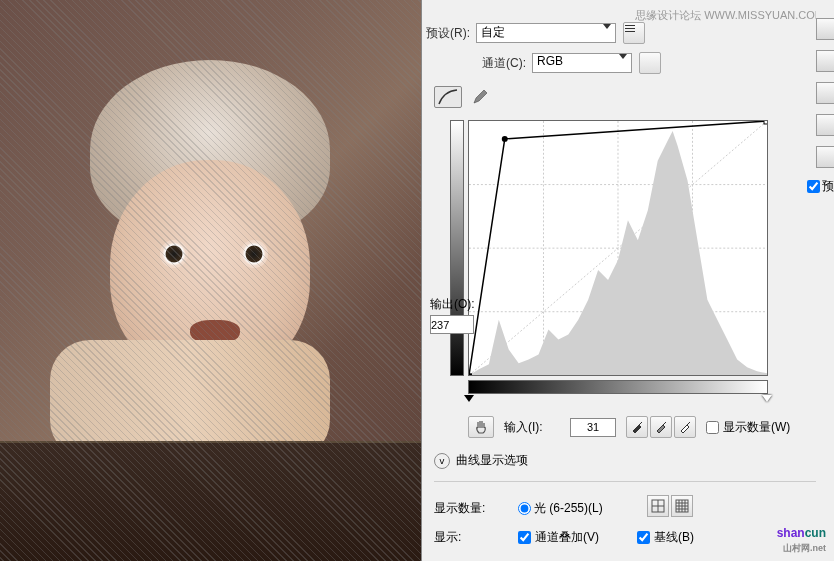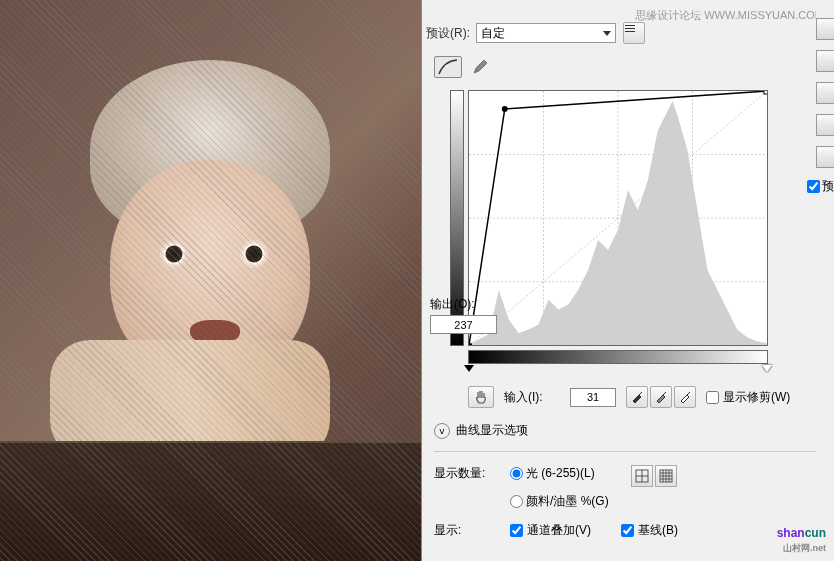--- a/index.html
+++ b/index.html
@@ -12,21 +12,21 @@
 .eye.l{left:50px}.eye.r{left:130px}
 .mouth{position:absolute;left:80px;top:160px;width:50px;height:25px;background:#8a4a3a;border-radius:40% 40% 50% 50%}
 .arm{position:absolute;left:0;top:280px;width:280px;height:120px;background:linear-gradient(90deg,#d8c0a8 0%,#e8d0b8 50%,#d8b898 100%);border-radius:40px}
 .hand{position:absolute;left:180px;top:380px;width:100px;height:100px;background:radial-gradient(ellipse,#e8d0b8 0%,#d8b898 70%);border-radius:50% 50% 40% 40%}
 .ledge{position:absolute;left:0;bottom:0;width:421px;height:120px;background:linear-gradient(180deg,#3a2a22 0%,#2a1a12 100%);border-top:2px solid #5a4a38}
 .selection{position:absolute;inset:0;background:repeating-linear-gradient(45deg,transparent 0,transparent 2px,rgba(255,255,255,.3) 2px,rgba(255,255,255,.3) 3px,transparent 3px,transparent 5px);mix-blend-mode:difference;opacity:.5;pointer-events:none}
 .panel{position:absolute;left:421px;top:0;width:413px;height:561px;background:#f0f0f0;border-left:1px solid #888}
 .watermark{position:absolute;right:10px;top:8px;color:#999;font-size:11px}
 .row{display:flex;align-items:center;padding:4px 4px;gap:6px}
 .row label{color:#333}
-.combo{display:inline-flex;align-items:center;border:1px solid #999;background:#fff;height:20px;padding:0 4px;min-width:140px;justify-content:space-between}
+.combo{display:inline-flex;border:1px solid #999;background:#fff;height:20px;padding:0 4px;min-width:140px;justify-content:space-between}
 .combo .arrow{border-left:4px solid transparent;border-right:4px solid transparent;border-top:5px solid #333}
 .small-btn{width:22px;height:22px;border:1px solid #aaa;background:linear-gradient(#fafafa,#e0e0e0);border-radius:2px;margin-left:1px}
 .tool-icons{display:flex;gap:6px;padding:8px 12px;align-items:center}
 .curve-icon{width:28px;height:22px;border:1px solid #888;background:#e8e8e8;display:flex;align-items:center;justify-content:center;border-radius:2px}
 .curve-icon svg{width:20px;height:16px}
 .pencil{width:24px;height:20px;display:flex;align-items:center;justify-content:center}
 .graph-wrap{position:relative;margin:4px 12px 4px 46px;width:300px}
 .graph{position:relative;width:300px;height:256px;border:1px solid #666;background:#fff}
 .histogram{position:absolute;inset:0}
 .grid{position:absolute;inset:0}
@@ -44,42 +44,42 @@
 .in-row input{width:46px;height:19px;border:1px solid #888;text-align:center;font-size:11px}
 .eyedrop{display:inline-flex;gap:2px}
 .eyedrop span{width:22px;height:22px;border:1px solid #aaa;background:linear-gradient(#fafafa,#e0e0e0);display:flex;align-items:center;justify-content:center;border-radius:2px}
 .chk{display:flex;align-items:center;gap:4px}
 .chk input{width:13px;height:13px}
 .hand-tool{width:26px;height:22px;border:1px solid #aaa;background:linear-gradient(#fafafa,#e0e0e0);border-radius:2px;display:flex;align-items:center;justify-content:center}
 .expand{display:flex;align-items:center;gap:6px;padding:8px 12px}
 .expand .circ{width:16px;height:16px;border:1px solid #888;border-radius:50%;display:flex;align-items:center;justify-content:center;font-size:9px}
 .sep{border-top:1px solid #ccc;margin:4px 12px}
 .opts{padding:6px 12px}
-.opts .orow{display:flex;align-items:flex-start;gap:16px;padding:3px 0}
+.opts .orow{display:flex;align-items:flex-end;gap:24px;padding:3px 0}
 .opts .lbl{width:60px}
 .radio{display:flex;align-items:center;gap:3px}
 .radio input{width:13px;height:13px}
 .grid-btns{display:inline-flex;gap:2px;margin-left:20px}
 .grid-btns span{width:22px;height:22px;border:1px solid #aaa;background:linear-gradient(#fafafa,#e0e0e0);display:flex;align-items:center;justify-content:center}
 .right-strip{position:absolute;right:0;top:0;width:18px;height:561px;background:#f0f0f0}
 .right-strip .btn{position:absolute;right:0;width:18px;height:22px;background:linear-gradient(#fafafa,#d8d8d8);border:1px solid #999;border-right:none}
 .right-strip .btn:nth-child(1){top:18px}
 .right-strip .btn:nth-child(2){top:50px}
 .right-strip .btn:nth-child(3){top:82px}
 .right-strip .btn:nth-child(4){top:114px}
 .right-strip .btn:nth-child(5){top:146px}
 .pv{position:absolute;right:0;top:178px;display:flex;align-items:center;gap:2px}
 .logo{position:absolute;right:8px;bottom:6px;font-weight:bold;font-size:18px}
 .logo .g{color:#6d28d9}
 .logo .o{color:#0f766e}
 .logo small{font-size:9px;color:#888;display:block;text-align:right}
 
 
 .out-block{position:absolute;left:8px;top:296px;display:flex;flex-direction:column;align-items:flex-start;gap:2px}
-.out-block input{width:67px;height:19px;border:1px solid #888;text-align:center;font-size:11px}
+.out-block input{width:44px;height:19px;border:1px solid #888;text-align:left;font-size:11px}
 </style>
 </head>
 <body>
 
 <div class="image-area">
   <div class="baby">
     <div class="hat"></div>
     <div class="face">
       <div class="eye l"></div>
         <div class="eye r"></div>
@@ -103,20 +103,28 @@
     </div>
     <span class="small-btn">
       <svg width="12" height="12" viewBox="0 0 12 12">
           <rect x="1" y="2" width="10" height="1" fill="#333"></rect>
           <rect x="1" y="5" width="10" height="1" fill="#333"></rect>
           <rect x="1" y="8" width="10" height="1" fill="#333"></rect>
         </svg>
     </span>
   </div>
 
+  <div class="row" style="padding-left:60px">
+    <label><span>通道(C):</span></label>
+    <div class="combo" style="min-width:100px">
+      <span>RGB</span>
+      <span class="arrow"></span>
+    </div>
+    <span class="small-btn"></span>
+  </div>
 
   <div class="tool-icons">
     <span class="curve-icon">
       <svg viewBox="0 0 20 16">
           <path d="M1 15 Q6 2 19 1" stroke="#333" fill="none" stroke-width="1.5"></path>
         </svg>
     </span>
     <span class="pencil">
       <svg width="16" height="16" viewBox="0 0 16 16">
           <path d="M2 14 L4 9 L12 1 L15 4 L7 12 Z" fill="#888" stroke="#333" stroke-width="0.5"></path>
@@ -176,21 +184,21 @@
           </svg>
         </span>
       <span>
           <svg width="14" height="14" viewBox="0 0 14 14">
             <path d="M3 11 L9 5 L11 7 L5 13 Z M9 5 L12 2" stroke="#333" fill="#fff" stroke-width="1"></path>
           </svg>
         </span>
     </div>
     <label class="chk">
       <input type="checkbox" style="">
-        <span>显示修剪(W)</span>
+        <span>显示数量(W)</span>
     </label>
   </div>
 
   <div class="expand">
     <span class="circ">ⅴ</span>
     <span>曲线显示选项</span>
   </div>
 
   <div class="sep"></div>
 
@@ -215,27 +223,20 @@
               <line x1="4" y1="1" x2="4" y2="13" stroke="#555"></line>
               <line x1="7" y1="1" x2="7" y2="13" stroke="#555"></line>
               <line x1="10" y1="1" x2="10" y2="13" stroke="#555"></line>
               <line x1="1" y1="4" x2="13" y2="4" stroke="#555"></line>
               <line x1="1" y1="7" x2="13" y2="7" stroke="#555"></line>
               <line x1="1" y1="10" x2="13" y2="10" stroke="#555"></line>
             </svg>
           </span>
       </div>
     </div>
-    <div class="orow">
-      <span class="lbl"></span>
-      <label class="radio">
-          <input type="radio" name="dq" style="">
-          <span>颜料/油墨 %(G)</span>
-        </label>
-    </div>
     <div class="orow" style="margin-top:6px">
       <span class="lbl">显示:</span>
       <label class="chk">
           <input type="checkbox" checked="" style="">
           <span>通道叠加(V)</span>
         </label>
       <label class="chk" style="margin-left:14px">
           <input type="checkbox" checked="" style="">
           <span>基线(B)</span>
         </label>

